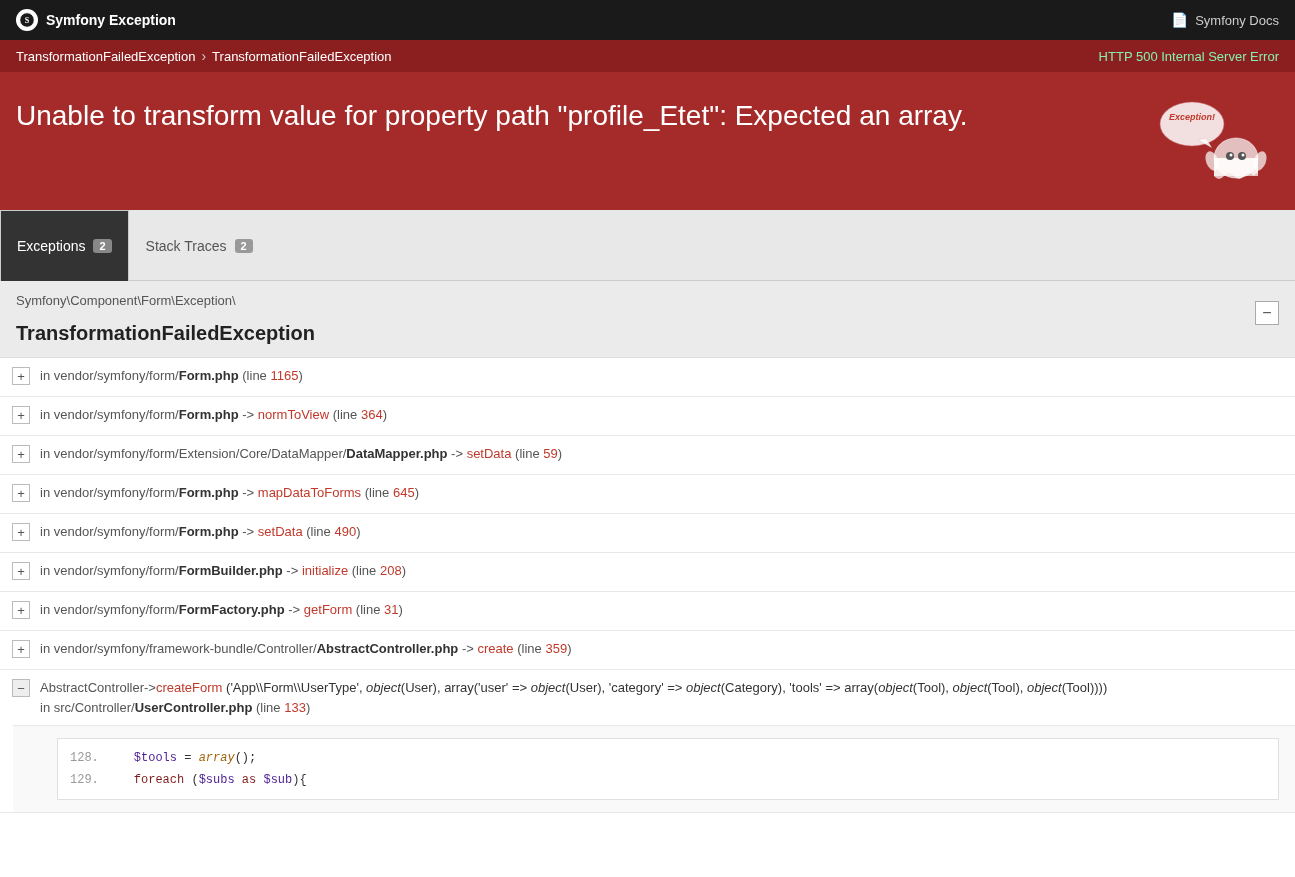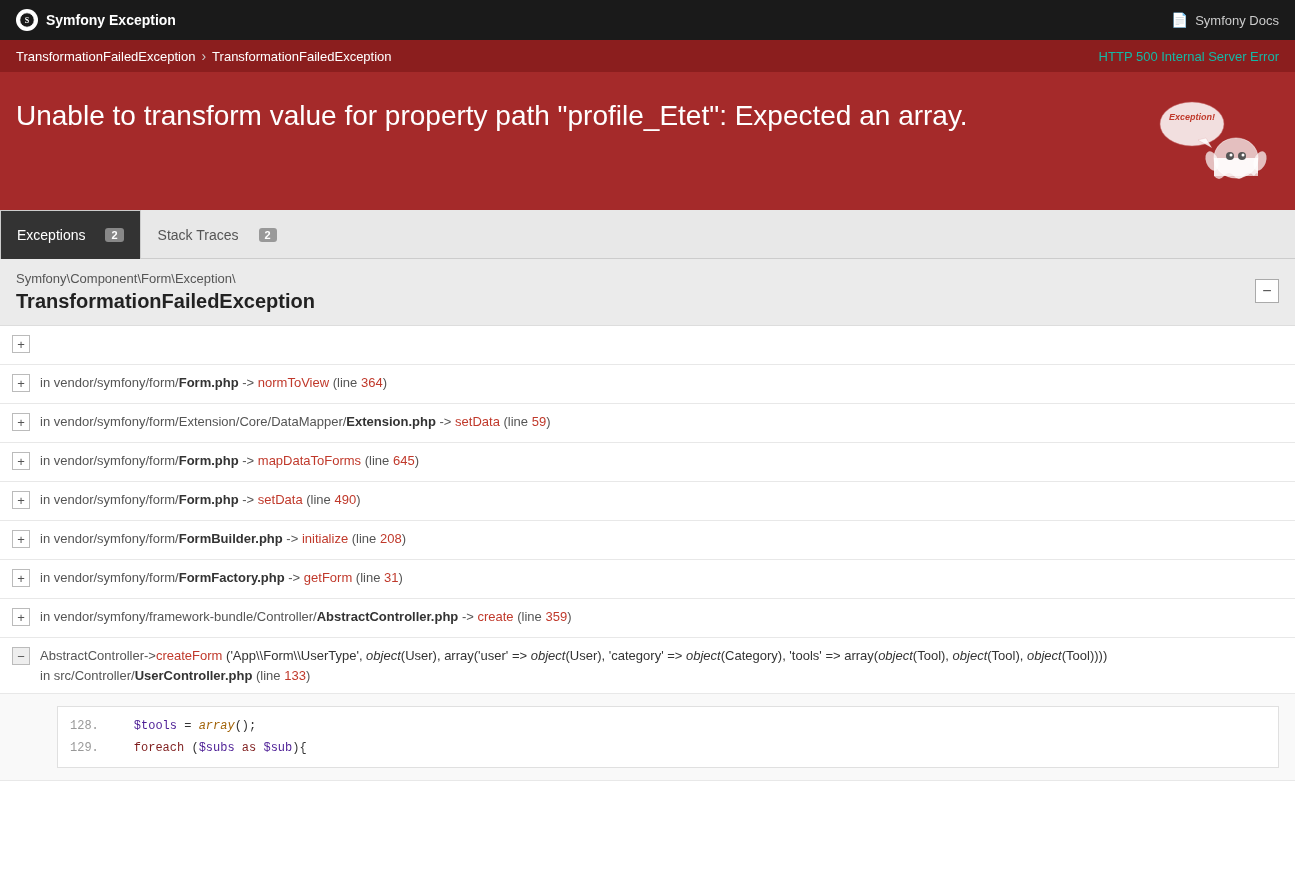--- a/index.html
+++ b/index.html
@@ -25,21 +25,21 @@
       background: #8b1e1e;
       color: #fff;
       padding: 8px 16px;
       display: flex;
       align-items: center;
       justify-content: space-between;
       font-size: 13px;
     }
     .breadcrumb-left { display: flex; align-items: center; gap: 6px; }
     .breadcrumb-sep { color: #ccc; font-size: 14px; }
-    .breadcrumb-right { font-size: 13px; color: #14b8a6; }
+    .breadcrumb-right { font-size: 13px; color: #86efac; }
 
     
     .error-header {
       background: #a52a2a;
       color: #fff;
       padding: 24px 16px 24px 16px;
       display: flex;
       align-items: flex-start;
       justify-content: space-between;
       min-height: 110px;
@@ -58,25 +58,25 @@
     }
 
     
     .tabs-bar {
       background: #e8e8e8;
       padding: 0;
       display: flex;
       border-bottom: 1px solid #ccc;
     }
     .tab {
-      padding: 16px 16px;
+      padding: 27px 16px;
       cursor: pointer;
       display: flex;
       align-items: center;
-      gap: 20px;
+      gap: 8px;
       font-size: 14px;
       border: 1px solid transparent;
       border-bottom: none;
       margin-bottom: -1px;
       color: #555;
       background: transparent;
     }
     .tab.active {
       background: #333;
       color: #fff;
@@ -101,21 +101,21 @@
       background: #ebebeb;
       padding: 12px 16px 12px 16px;
       display: flex;
       align-items: flex-start;
       justify-content: space-between;
       border-bottom: 1px solid #ddd;
     }
     .exception-class-namespace {
       font-size: 13px;
       color: #555;
-      margin-bottom: 4px;
+      margin-bottom: 14px;
     }
     .exception-class-name {
       font-size: 20px;
       font-weight: bold;
       color: #222;
     }
     .collapse-btn {
       width: 24px;
       height: 24px;
       border: 1px solid #aaa;
@@ -161,22 +161,23 @@
     .trace-text .path { color: #555; }
     .trace-text .filename { font-weight: bold; color: #333; }
     .trace-text .arrow { color: #555; }
     .trace-text .method { color: #c0392b; font-weight: normal; }
     .trace-text .line-info { color: #555; }
     .trace-text .line-num { color: #c0392b; }
 
     
     .trace-expanded {
       background: #f9f9f9;
-      padding: 12px 16px 12px 57px;
+      padding: 12px 16px 12px 44px;
       border-top: 1px solid #e8e8e8;
+      margin-left: 13px;
     }
 
     
     .code-block {
       background: #fff;
       border: 1px solid #e0e0e0;
       padding: 8px 0;
       font-family: 'Courier New', Courier, monospace;
       font-size: 12px;
     }
@@ -276,37 +277,40 @@
       <div class="exception-class-name">TransformationFailedException</div>
     </div>
     <button class="collapse-btn">
       <span>−</span>
     </button>
   </div>
 
   <div class="trace-row">
     <div class="trace-row-header">
       <span class="trace-expand-btn">+</span>
+      <span class="trace-text">
+        <span class="path">in vendor/symfony/form/</span><span class="filename">Form.php</span> <span class="line-info">(line <span class="line-num">1165</span>)</span>
+      </span>
     </div>
   </div>
 
   <div class="trace-row">
     <div class="trace-row-header">
       <span class="trace-expand-btn">+</span>
       <span class="trace-text">
         <span class="path">in vendor/symfony/form/</span><span class="filename">Form.php</span><span class="arrow"> -&gt; </span><span class="method">normToView</span> <span class="line-info">(line <span class="line-num">364</span>)</span>
       </span>
     </div>
   </div>
 
   <div class="trace-row">
     <div class="trace-row-header">
       <span class="trace-expand-btn">+</span>
       <span class="trace-text">
-        <span class="path">in vendor/symfony/form/Extension/Core/DataMapper/</span><span class="filename">Extension.php</span><span class="arrow"> -&gt; </span><span class="method">setData</span> <span class="line-info">(line <span class="line-num">59</span>)</span>
+        <span class="path">in vendor/symfony/form/Extension/Core/DataMapper/</span><span class="filename">DataMapper.php</span><span class="arrow"> -&gt; </span><span class="method">setData</span> <span class="line-info">(line <span class="line-num">59</span>)</span>
       </span>
     </div>
   </div>
 
   <div class="trace-row">
     <div class="trace-row-header">
       <span class="trace-expand-btn">+</span>
       <span class="trace-text">
         <span class="path">in vendor/symfony/form/</span><span class="filename">Form.php</span><span class="arrow"> -&gt; </span><span class="method">mapDataToForms</span> <span class="line-info">(line <span class="line-num">645</span>)</span>
       </span>

